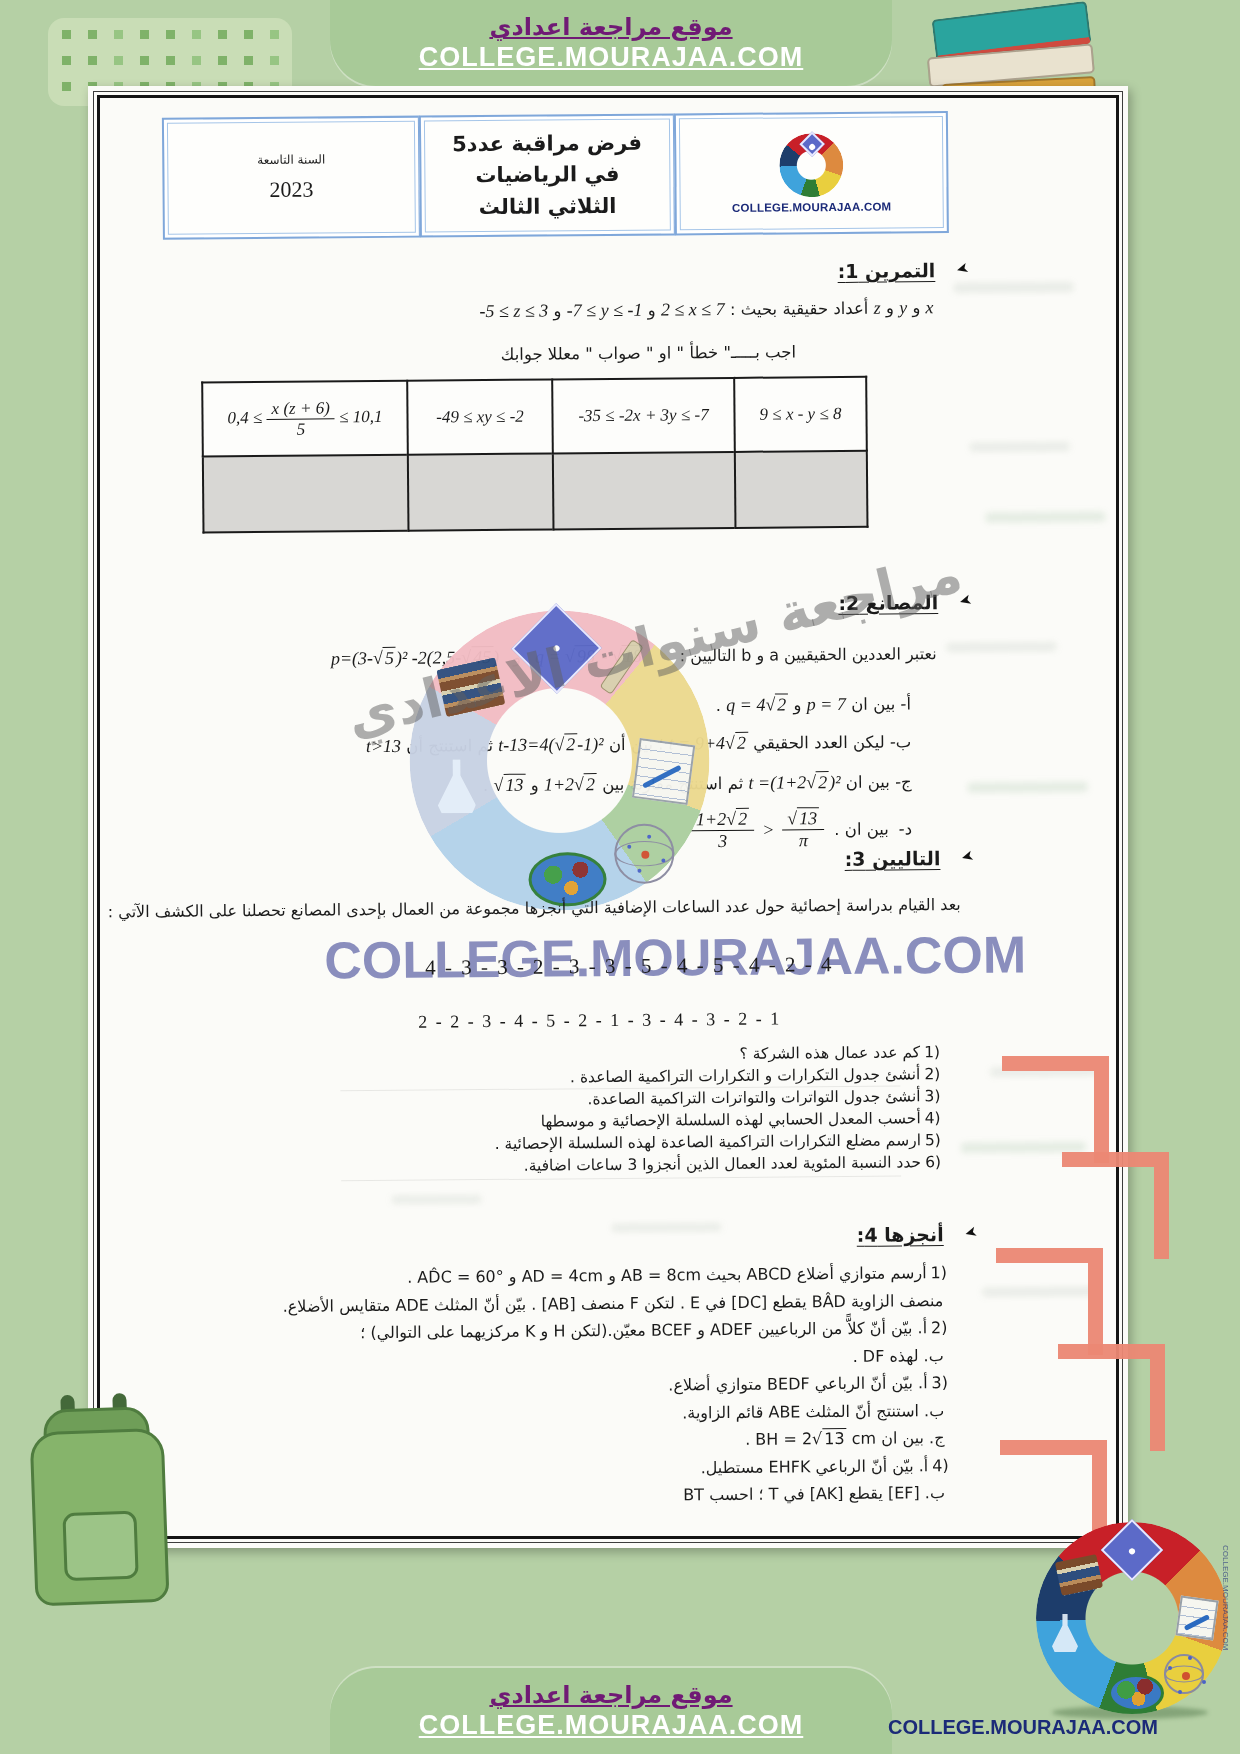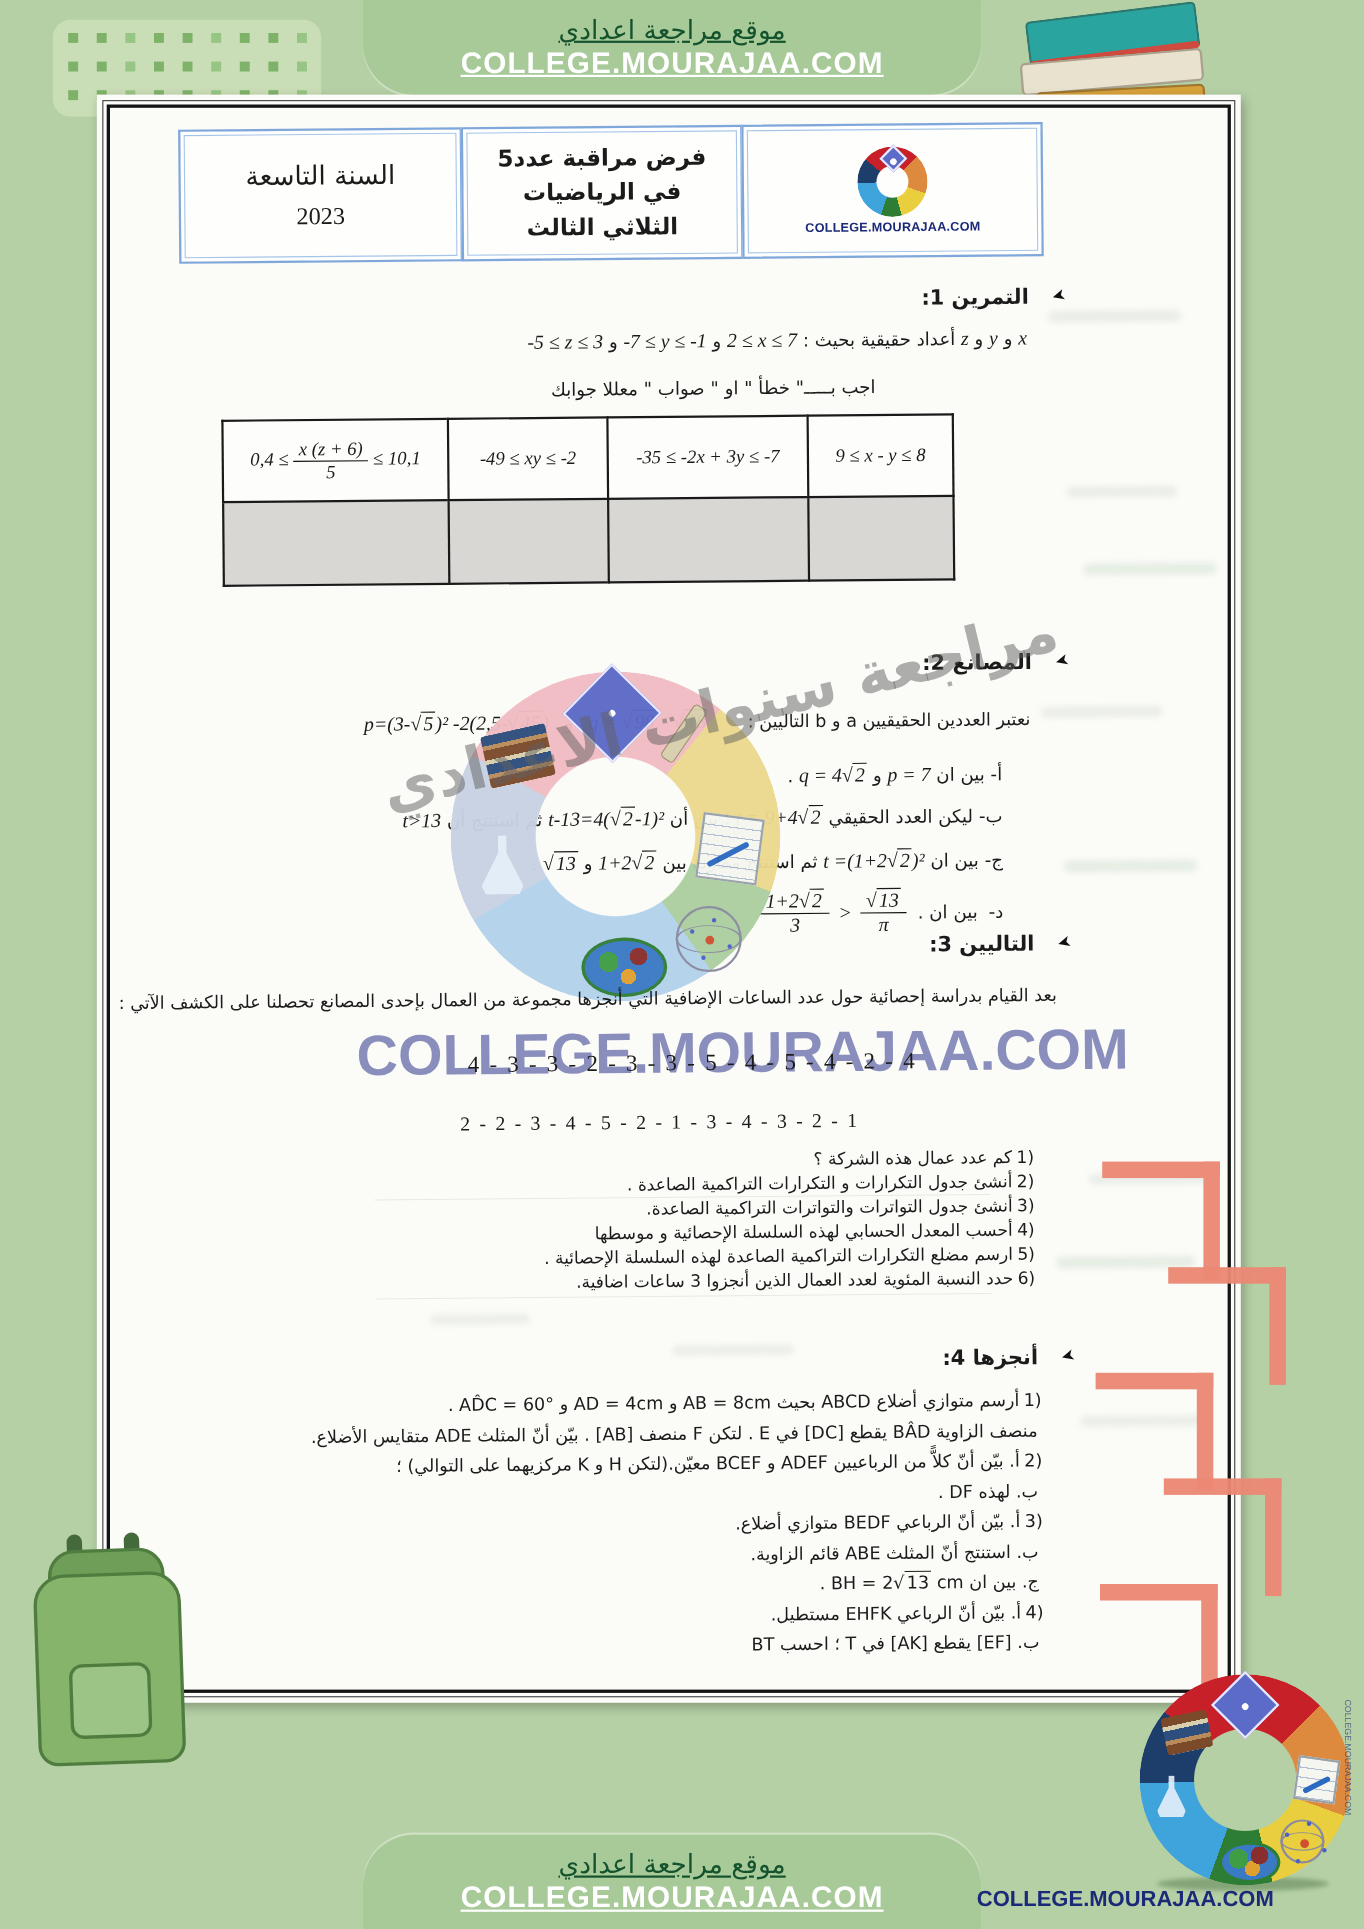--- a/index.html
+++ b/index.html
@@ -5,21 +5,21 @@
   html,body{margin:0;padding:0}
   body{
     position:relative;width:1240px;height:1754px;overflow:hidden;
     background:#b5d0a5;font-family:"DejaVu Sans",sans-serif;color:#1b1b1b;
   }
   
   .badge{position:absolute;left:330px;width:562px;height:86px;background:#a8ca98;
     display:flex;flex-direction:column;align-items:center;justify-content:center;gap:1px;z-index:6}
   .badge.top{top:0;border-radius:0 0 46px 46px;box-shadow:0 2px 0 rgba(255,255,255,.35)}
   .badge.bottom{top:1668px;border-radius:46px 46px 0 0;box-shadow:0 -2px 0 rgba(255,255,255,.35)}
-  .badge .l1{color:#14532d;font-weight:normal;font-size:24px;text-decoration:underline}
+  .badge .l1{color:#701a75;font-weight:bold;font-size:24px;text-decoration:underline}
   .badge .l2{color:#fff;font-weight:bold;font-size:27px;letter-spacing:1px;text-decoration:underline;font-family:"Liberation Sans",sans-serif}
   
   .dotpanel{position:absolute;left:48px;top:18px;width:244px;height:88px;background:#c9ddb6;border-radius:16px;z-index:2}
   .dotgrid{position:absolute;left:62px;top:30px;display:grid;grid-template-columns:repeat(9,9px);grid-auto-rows:9px;gap:17px;z-index:3}
   .dotgrid i{display:block;background:#7fb269}
   .dotgrid i:nth-child(3n){background:#97c583}
   
   .books{position:absolute;left:922px;top:2px;width:190px;height:130px;transform:rotate(-4deg);z-index:3}
   .books .bk{position:absolute;border-radius:5px;border:2px solid rgba(60,40,20,.35)}
   .books .bk1{left:14px;top:8px;width:152px;height:34px;background:#2aa49e;border-bottom:7px solid #cf4a3f;transform:rotate(-3deg)}
@@ -39,21 +39,21 @@
     box-shadow:3px 4px 10px rgba(0,0,0,.28)}
   .frame{position:absolute;inset:9px;border:3px solid #141414;pointer-events:none}
   .frame::before{content:"";position:absolute;inset:-7px;border:1px solid #3c3c3c}
   .content{position:absolute;inset:0;transform:rotate(-0.5deg);z-index:2}
   
   .hbox{position:absolute;top:28px;height:118px;background:#fefefc;border:2px solid #7fa7da;
     box-shadow:inset 0 0 0 3px #fff, inset 0 0 0 4px #a5c5e8;display:flex;flex-direction:column;align-items:center;justify-content:center}
   .hbox.year{left:80px;width:254px;gap:10px}
   .hbox.title{left:337px;width:252px}
   .hbox.logo{left:592px;width:270px;gap:4px}
-  .year-l1{font-size:24px}
+  .year-l1{font-size:12px}
   .year-l2{font-size:22px;font-family:"Liberation Serif",serif}
   .title-l{font-weight:bold;font-size:21px;line-height:1.5}
   .logo-site{color:#1b2a78;font-weight:bold;font-size:11.5px;font-family:"Liberation Sans",sans-serif;letter-spacing:.2px}
   
   .ring{border-radius:50%;
     -webkit-mask:radial-gradient(circle, transparent var(--hr), #000 calc(var(--hr) + 1px));
     mask:radial-gradient(circle, transparent var(--hr), #000 calc(var(--hr) + 1px));}
   .ring.sat{background:conic-gradient(from -50deg,#c82028 0deg 95deg,#dd8a3f 95deg 160deg,#e9cf3e 160deg 215deg,#2e7d35 215deg 250deg,#3fa3dc 250deg 318deg,#1d3d6b 318deg 360deg)}
   .ring.pastel{background:conic-gradient(from -60deg,#f2bcc3 0deg 100deg,#ecd98e 100deg 170deg,#abcf9f 170deg 205deg,#b3d2ea 205deg 300deg,#c8d2e4 300deg 360deg)}
   .ringwrap{position:absolute}
@@ -71,21 +71,21 @@
     background:radial-gradient(circle at 30% 40%,#3f9d45 0 9px,transparent 9px),
                radial-gradient(circle at 68% 30%,#8a2d2d 0 8px,transparent 8px),
                radial-gradient(circle at 55% 68%,#e0a030 0 7px,transparent 7px),#3a79c4}
   .g.flask{background:rgba(230,240,250,.9);clip-path:polygon(40% 0,60% 0,60% 30%,100% 85%,90% 100%,10% 100%,0 85%,40% 30%)}
   .g.books3{border-radius:3px;transform:rotate(-12deg);
     background:repeating-linear-gradient(0deg,#7a4a2a 0 9px,#b98b5a 9px 13px,#2e4e7e 13px 22px,#d8cfae 22px 26px)}
   .g.scroll{background:#d8cfae;border:1px solid #9a8f6a;border-radius:4px;transform:rotate(35deg)}
   
   .line{position:absolute;direction:rtl;text-align:right;font-size:16.5px;white-space:nowrap}
   .exh{position:absolute;right:188px;font-weight:bold;font-size:19px;direction:rtl;white-space:nowrap}
-  .exh .ht{text-underline-offset:4px}
+  .exh .ht{text-decoration:underline;text-underline-offset:4px}
   .exh .arrow{position:absolute;right:-34px;top:1px;display:inline-block;transform:rotate(165deg);font-size:15px;color:#111}
   .m{font-family:"Liberation Serif",serif;font-style:italic;font-size:18px;unicode-bidi:isolate}
   .rd{border-top:1.4px solid currentColor;padding:0 2px}
   .frac{display:inline-flex;flex-direction:column;align-items:center;vertical-align:middle;line-height:1.15}
   .frac .num{padding:0 5px;border-bottom:1.5px solid #111}
   
   .tt{position:absolute;left:117px;top:292px;border-collapse:collapse;table-layout:fixed;direction:rtl}
   .tt td{border:2.5px solid #1a1a1a;text-align:center;vertical-align:middle;background:#fdfdfb;
     font-family:"Liberation Serif",serif;font-style:italic;font-size:17px;direction:ltr}
   .tt tr.hdr td{height:70px}

